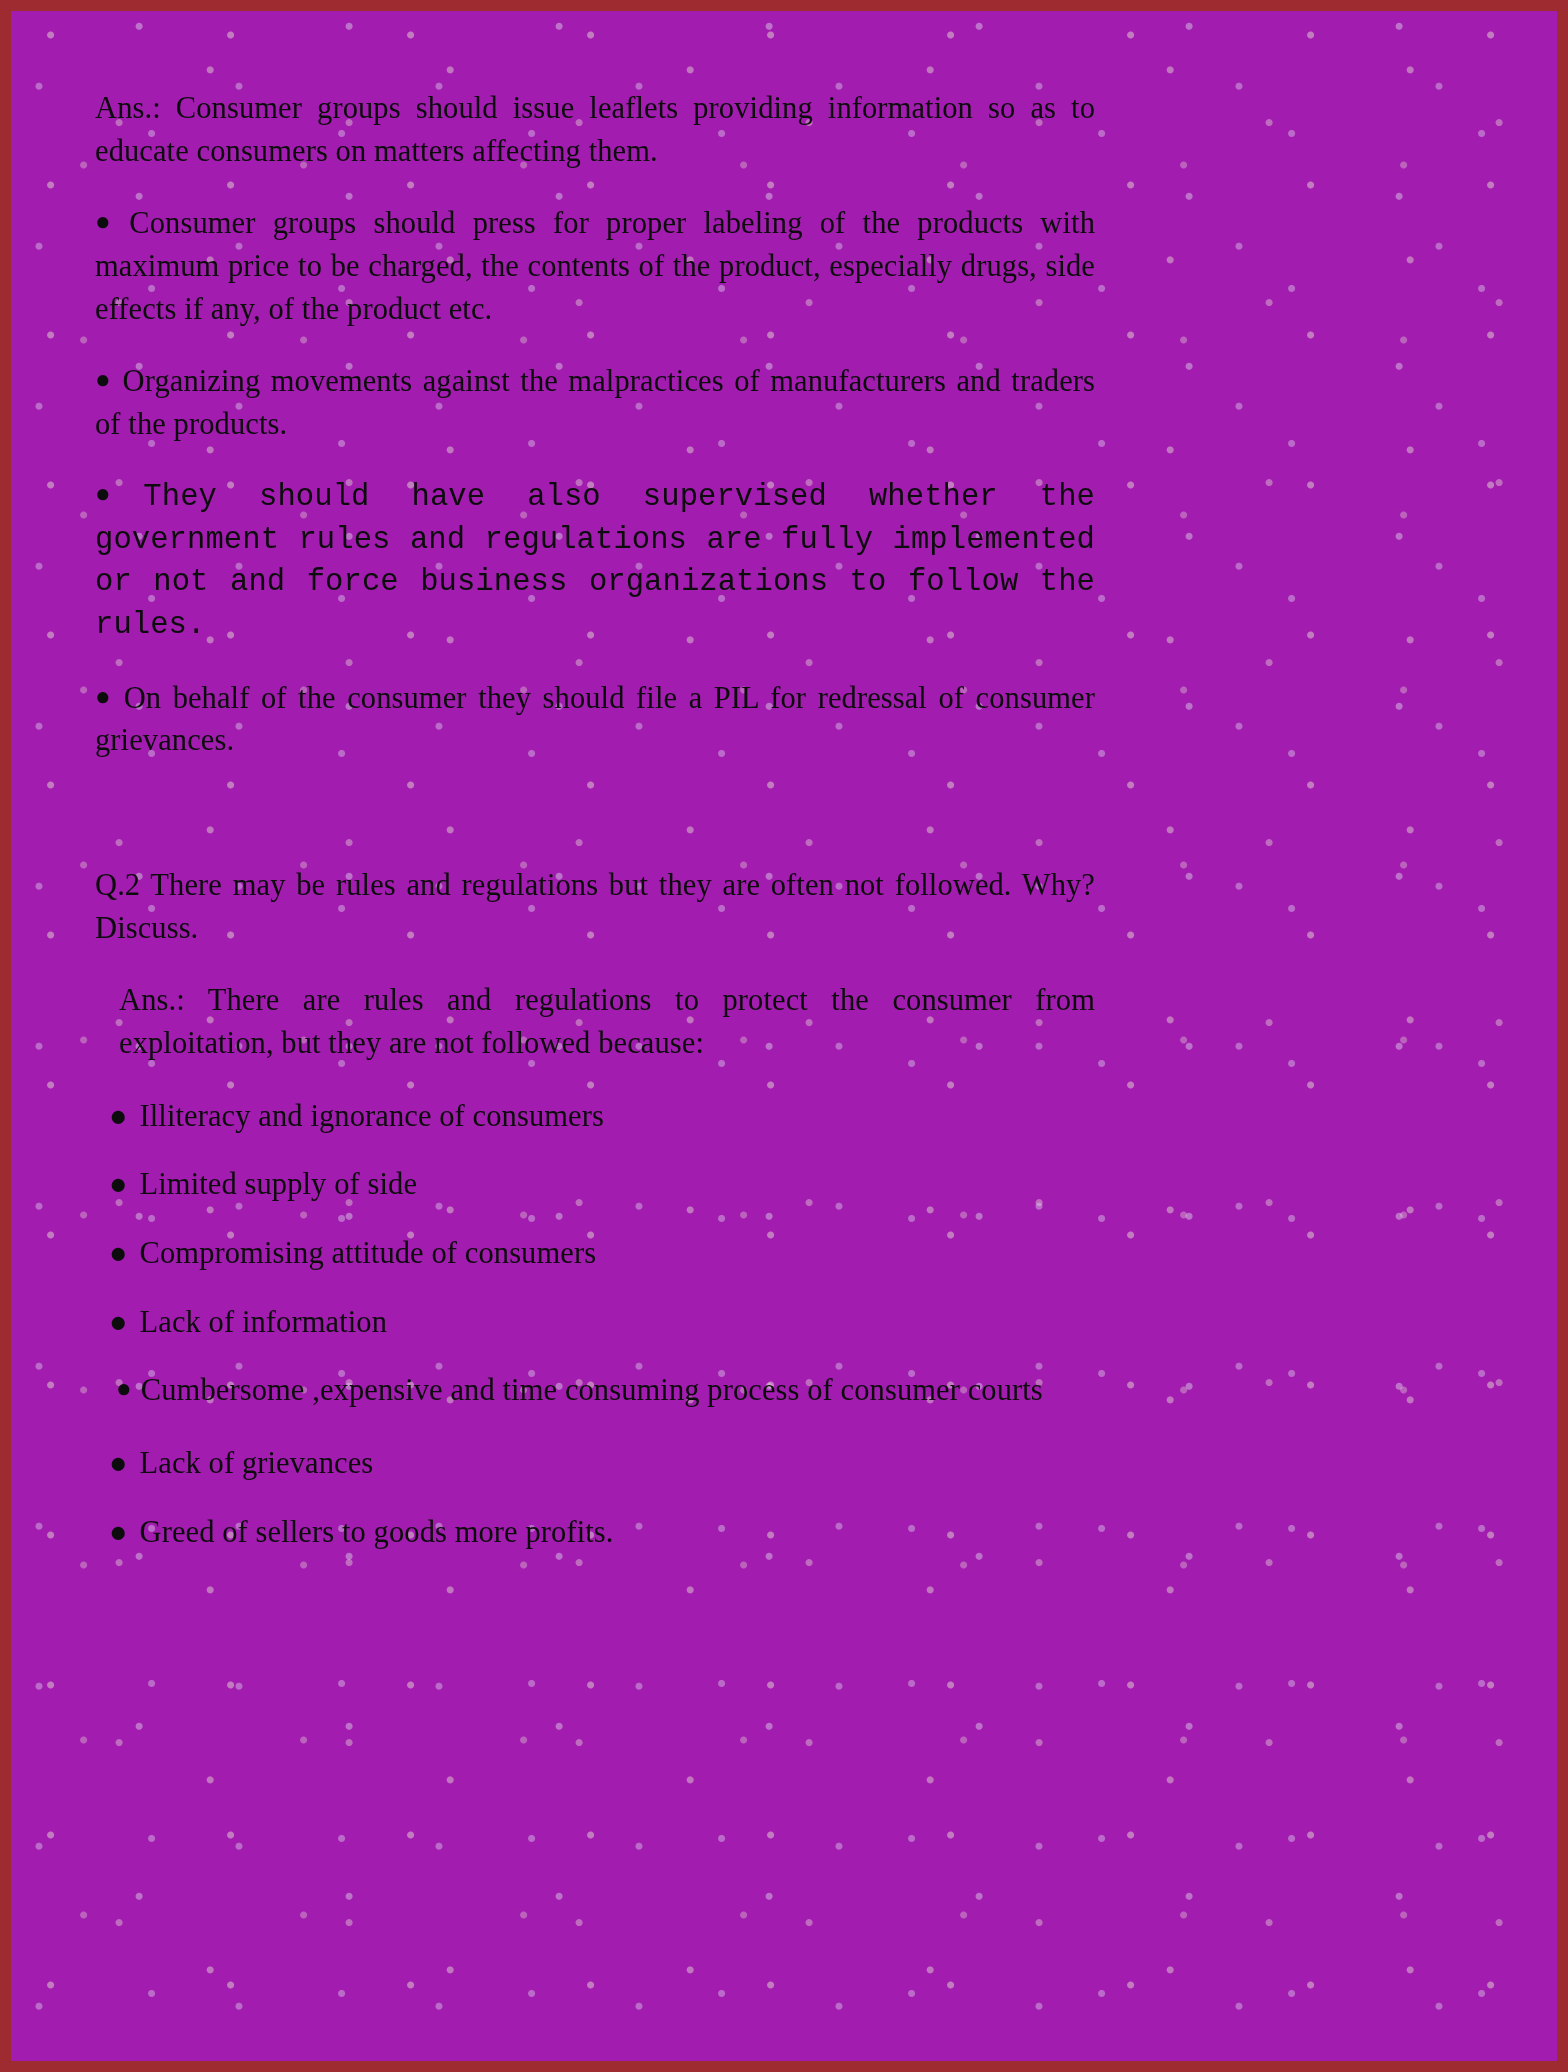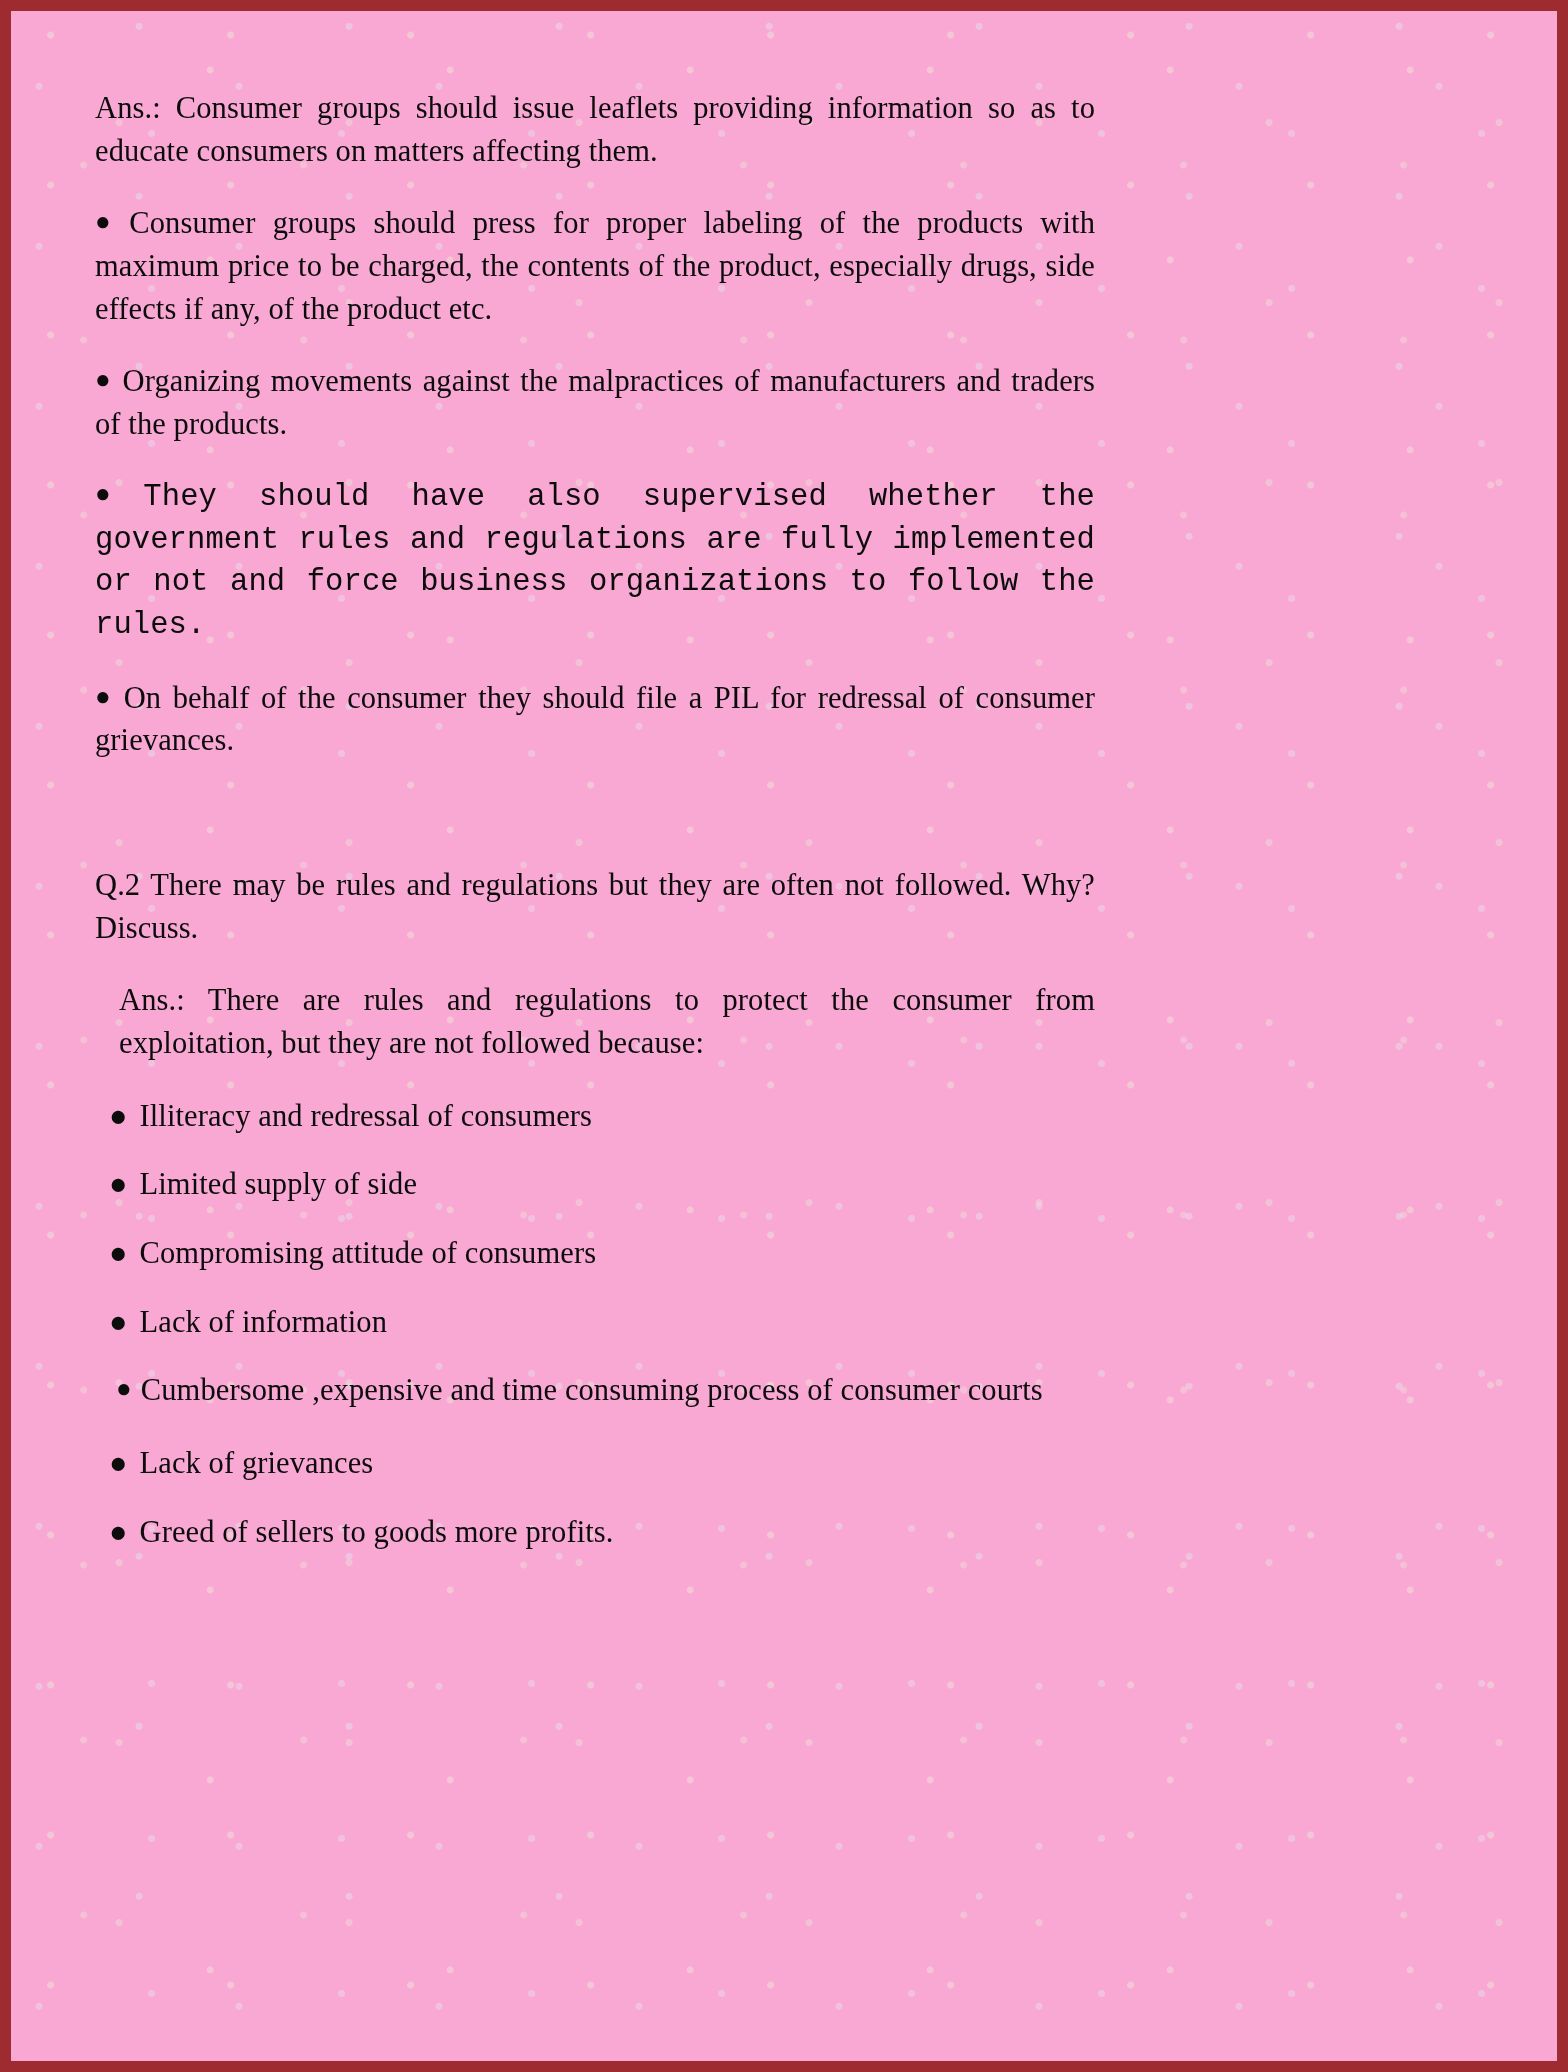--- a/index.html
+++ b/index.html
@@ -101,40 +101,40 @@
   }
 
   .gap-large { height: 72px; }
 </style>
 </head>
 <body>
 
 <div class="page-frame" style="background: rgb(158, 43, 48);">
   <div class="page-frame-inner-line" style="border-color: rgb(94, 26, 29);"></div>
 
-  <div class="paper" style="background: #f9a8d4;">
+  <div class="paper" style="background: #a21caf;">
     <div class="content">
 
       <p class="para" style="color: rgb(12, 12, 12);">Ans.:  Consumer groups should issue leaflets providing information so as to educate consumers on matters affecting them.</p>
 
       <p class="para bullet" style="color: rgb(12, 12, 12);"><span class="dot">●</span><span>Consumer groups should press for proper labeling of the products with maximum price to be charged, the contents of the product, especially drugs, side effects if any, of the product etc.</span></p>
 
       <p class="para bullet" style="color: rgb(12, 12, 12);"><span class="dot">●</span><span>Organizing movements against the malpractices of manufacturers and traders of the products.</span></p>
 
       <p class="para bullet" style="color: rgb(12, 12, 12); font-family: Liberation Mono, monospace;"><span class="dot">●</span><span>They should have also supervised whether the government rules and regulations are fully implemented or not and force business organizations to follow the rules.</span></p>
 
       <p class="para bullet" style="color: rgb(12, 12, 12);"><span class="dot">●</span><span>On behalf of the consumer they should file a PIL for redressal of consumer grievances.</span></p>
 
       <div class="gap-large"></div>
 
       <p class="para" style="color: rgb(12, 12, 12);">Q.2  There may be rules and regulations but they are often not followed. Why? Discuss.</p>
 
       <p class="para" style="color: rgb(12, 12, 12); margin-left: 24px;">Ans.:   There are rules and regulations to protect the consumer from exploitation, but they are not followed because:</p>
 
-      <p class="para short" style="color: rgb(12, 12, 12);"><span class="dot">●</span><span>Illiteracy and redressal of consumers</span></p>
+      <p class="para short" style="color: rgb(12, 12, 12);"><span class="dot">●</span><span>Illiteracy and ignorance of consumers</span></p>
 
       <p class="para short" style="color: rgb(12, 12, 12);"><span class="dot">●</span><span>Limited supply of side</span></p>
 
       <p class="para short" style="color: rgb(12, 12, 12);"><span class="dot">●</span><span>Compromising attitude of consumers</span></p>
 
       <p class="para short" style="color: rgb(12, 12, 12);"><span class="dot">●</span><span>Lack of information</span></p>
 
       <p class="para bullet" style="color: rgb(12, 12, 12); margin-left: 21px;"><span class="dot">●</span><span>Cumbersome ,expensive and time consuming process of consumer courts</span></p>
 
       <p class="para short" style="color: rgb(12, 12, 12);"><span class="dot">●</span><span>Lack of grievances</span></p>

